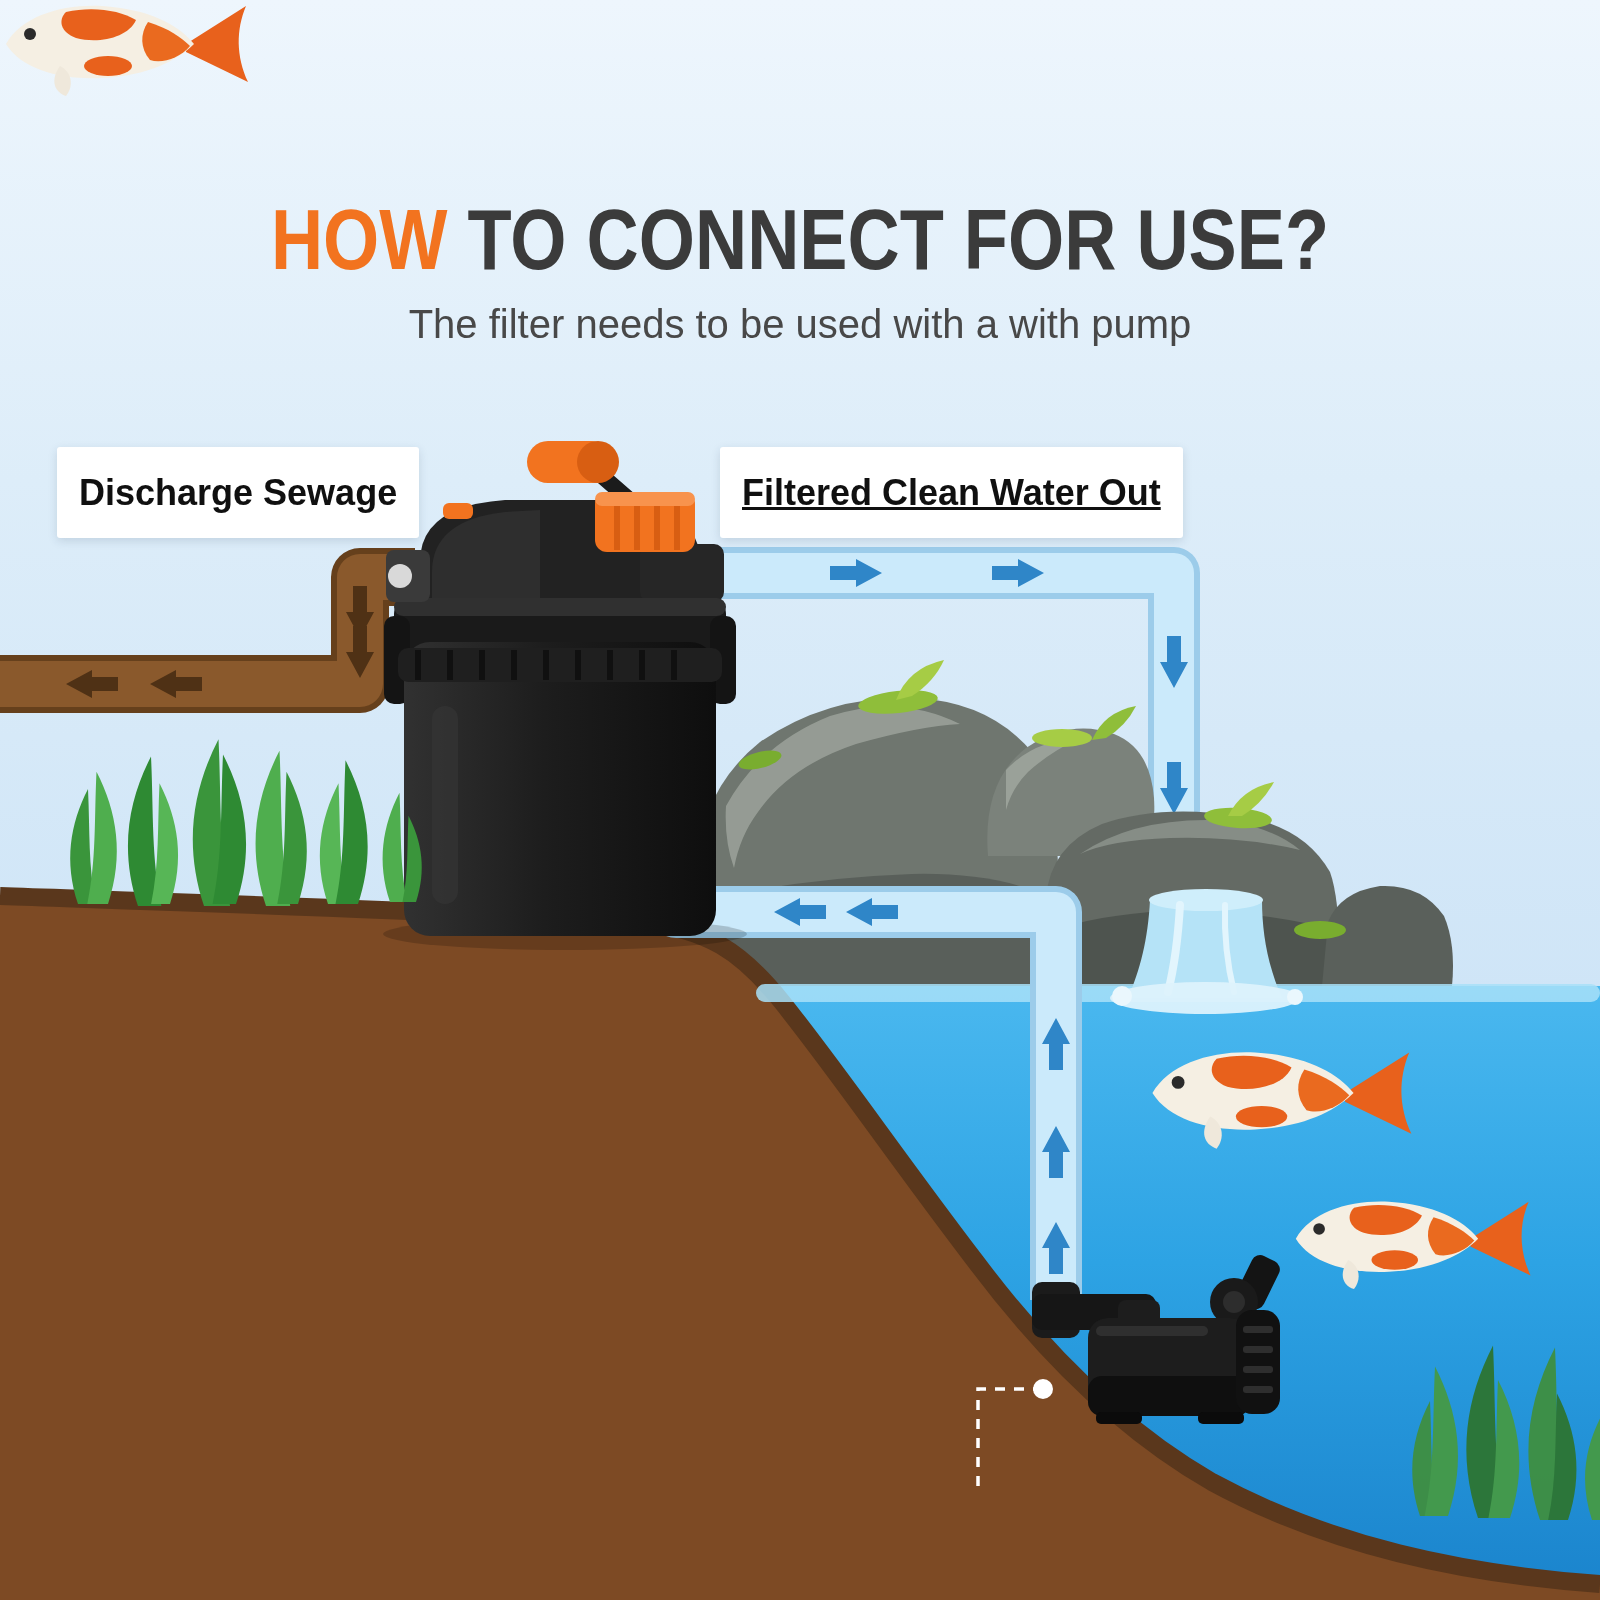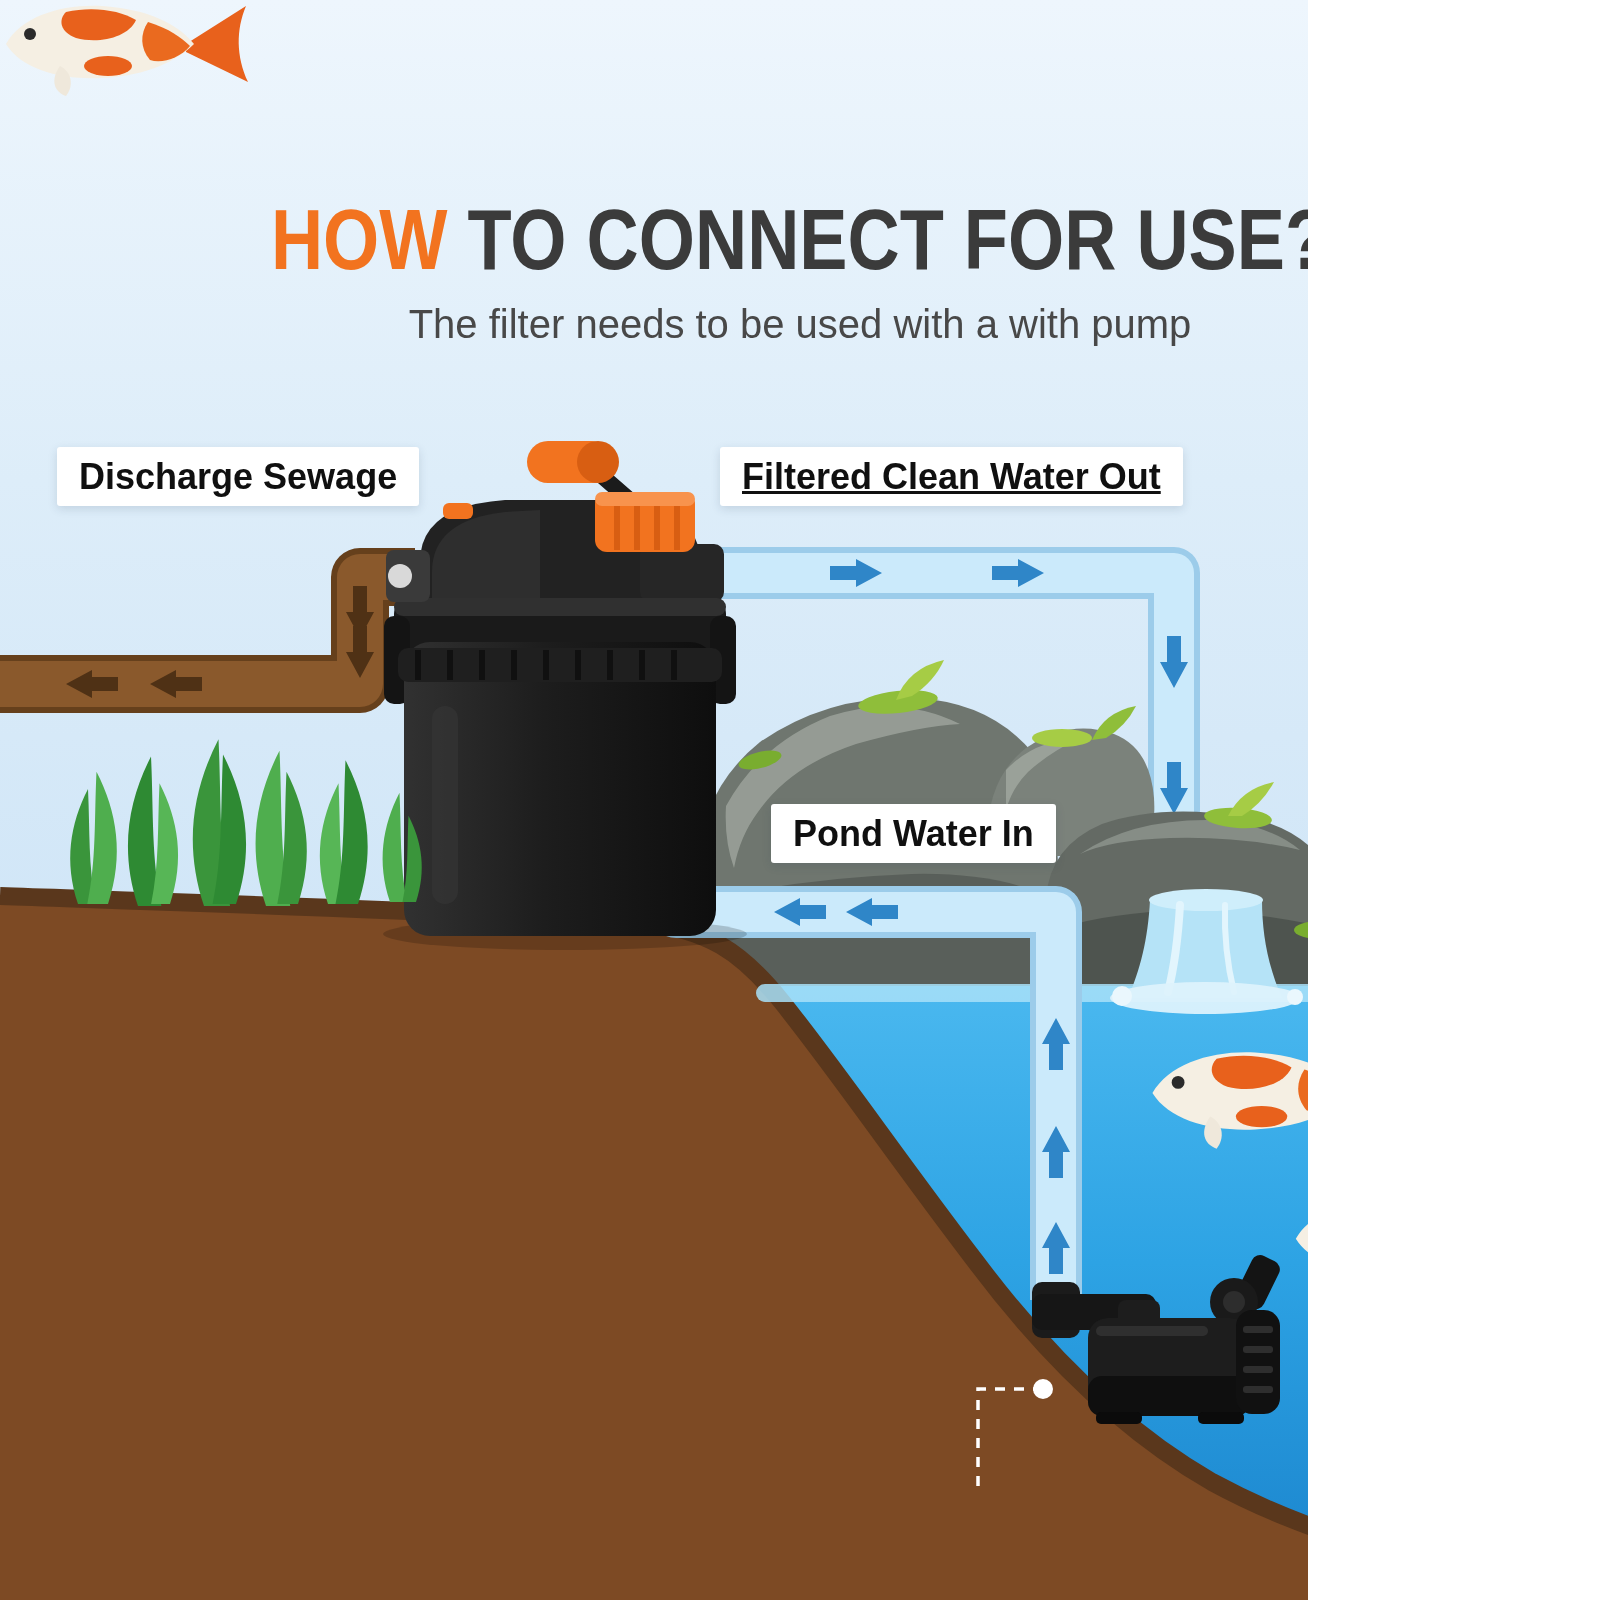--- a/index.html
+++ b/index.html
@@ -1,36 +1,36 @@
 <!DOCTYPE html>
 <html><head>
 <meta charset="utf-8">
 <style>
   html,body{margin:0;padding:0;background:#fff;}
   .stage{
-    position:relative;width:1308px;height:1600px;overflow:hidden;
+    position:relative;width:1600px;height:1600px;overflow:hidden;
     font-family:"Liberation Sans",sans-serif;
     background:linear-gradient(180deg,#eef6fd 0%,#ddedf9 30%,#cfe5f7 62%,#cbe3f6 100%);
   }
   .stage svg{position:absolute;left:0;top:0;}
   .title{
     position:absolute;top:196px;left:0;width:1600px;text-align:center;
     font-size:86px;font-weight:700;letter-spacing:0;color:#3b3b3b;line-height:1.0;
     transform:scaleX(.84);transform-origin:50% 50%;white-space:nowrap;
   }
   .title .hl{color:#f2731f;}
   .subtitle{
     position:absolute;top:302px;left:0;width:1600px;text-align:center;
     font-size:40px;color:#484848;
   }
   .tag{
     position:absolute;background:#ffffff;border-radius:3px;
     box-shadow:0 3px 10px rgba(40,60,90,.15);
     font-size:36px;font-weight:700;color:#101010;
-    padding:9px 22px;line-height:1.15;white-space:nowrap;
+    padding:25px 22px;line-height:1.15;white-space:nowrap;
   }
   #tag-discharge{left:57px;top:447px;}
   #tag-filtered{left:720px;top:447px;text-decoration:underline;}
   #tag-pond{left:771px;top:804px;}
   .note{
     position:absolute;left:770px;top:1489px;width:470px;text-align:center;
     font-size:35px;color:#333333;
   }
 </style>
 </head>
@@ -226,15 +226,14 @@
     </g>
   </svg>
 
   <div class="title">
     <span class="hl">HOW</span><span> TO CONNECT FOR USE?</span>
   </div>
   <div class="subtitle">The filter needs to be used with a with pump</div>
 
   <div class="tag" id="tag-discharge">Discharge Sewage</div>
   <div class="tag" id="tag-filtered">Filtered Clean Water Out</div>
-  <div class="tag" id="tag-pond">Pond Water In</div>
 
 </div>
 
 </body></html>

